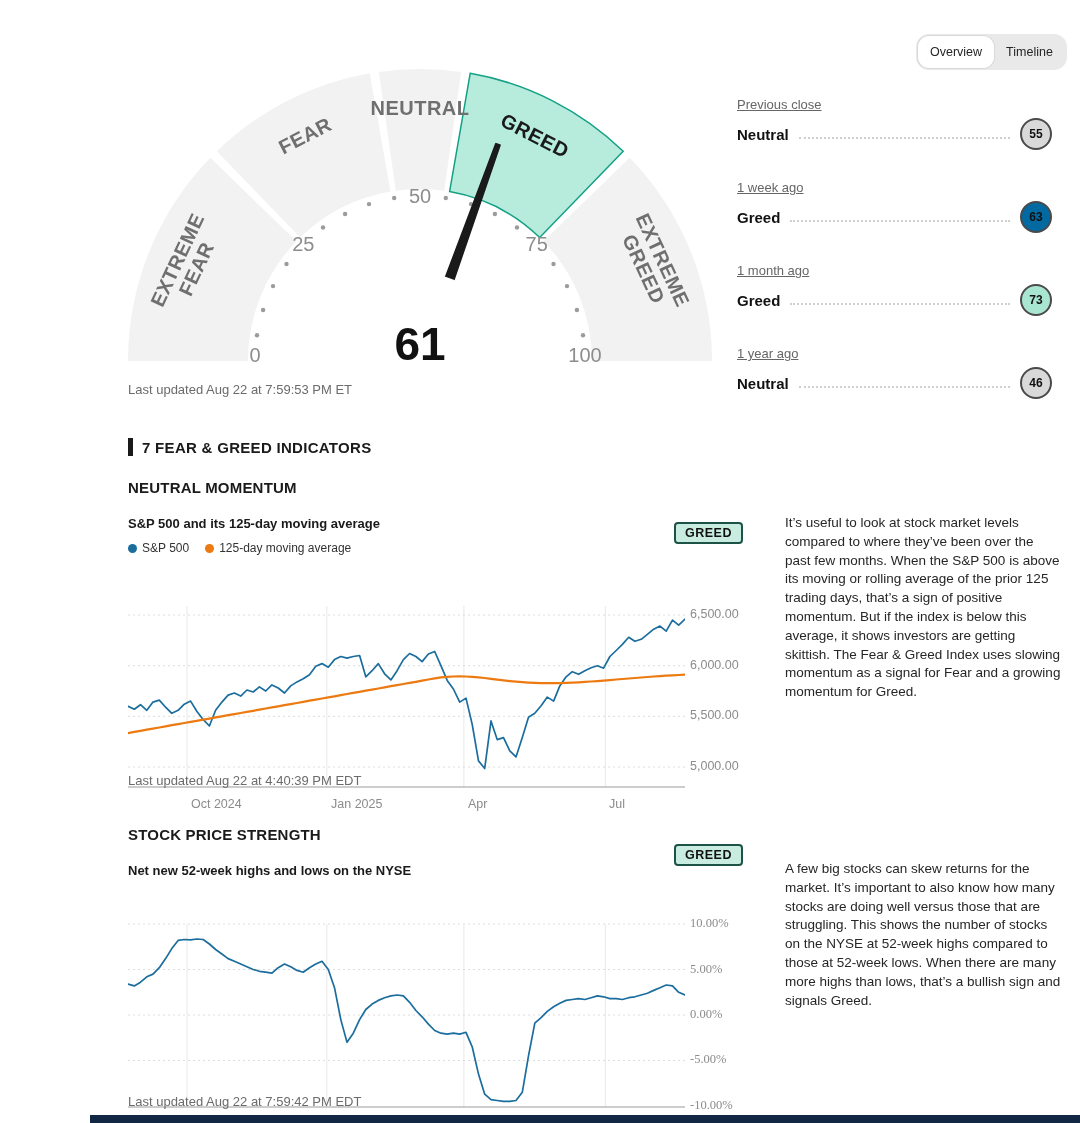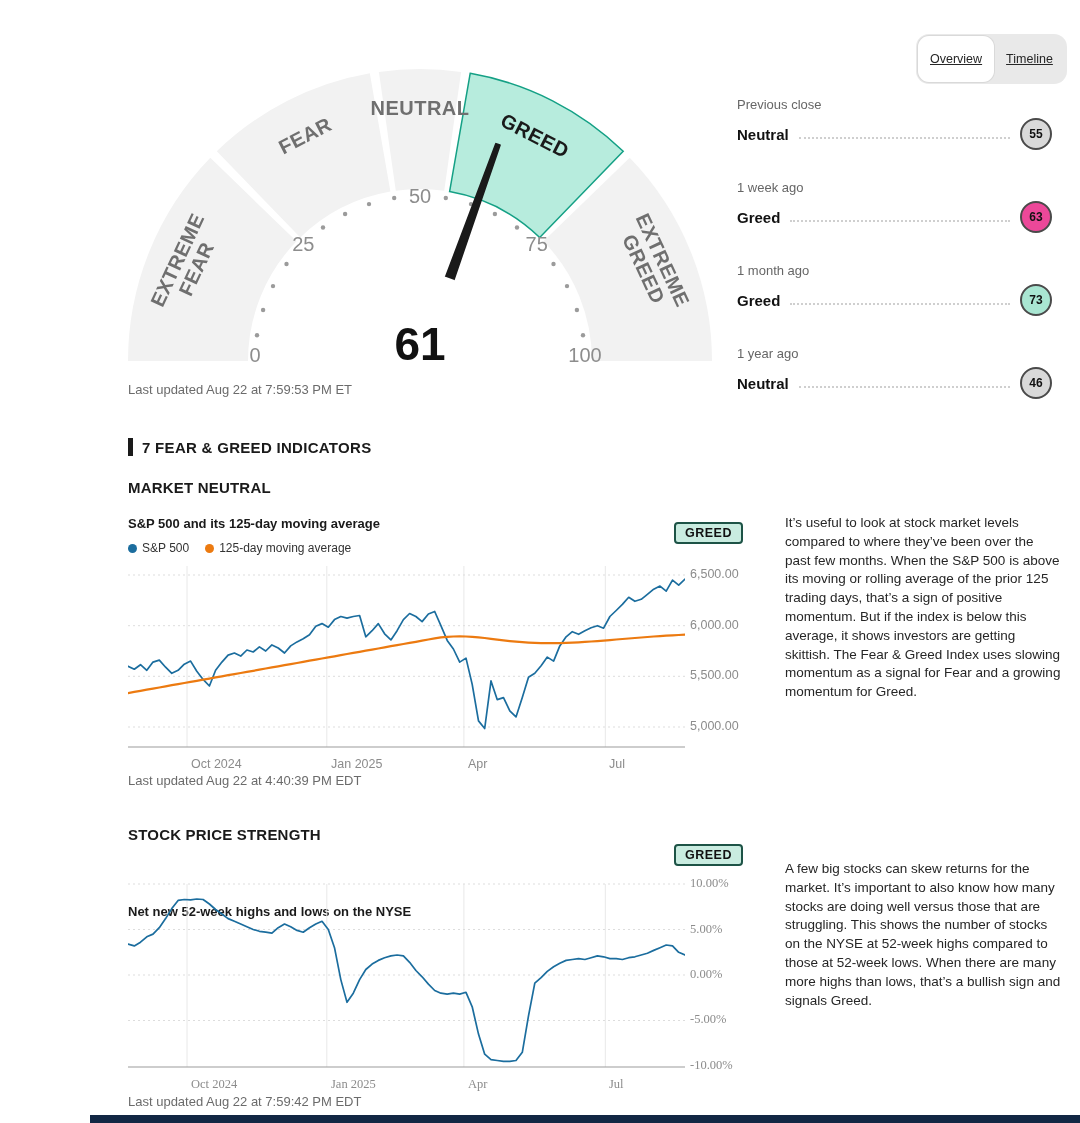--- a/index.html
+++ b/index.html
@@ -1,65 +1,65 @@
 <!DOCTYPE html>
 <html><head>
 <meta charset="utf-8">
 <style>
   html,body{margin:0;padding:0;background:#fff;}
   body{width:1080px;height:1123px;position:relative;font-family:"Liberation Sans",sans-serif;color:#1a1a1a;overflow:hidden;}
 
   
   .toggle{position:absolute;left:916px;top:34px;display:inline-flex;background:#e9e9e9;border-radius:13px;padding:2px;font-size:12.5px;}
-  .t-opt{border:none;background:transparent;font-family:inherit;font-size:12.5px;color:#262626;padding:16px 12px;border-radius:11px;cursor:pointer;text-decoration:underline;}
+  .t-opt{border:none;background:transparent;font-family:inherit;font-size:12.5px;color:#262626;padding:9px 12px;border-radius:11px;cursor:pointer;}
   .t-opt.selected{background:#fff;box-shadow:0 0 0 1px #d9d9d9;}
 
   
   .gauge{position:absolute;left:128px;top:62px;width:584px;height:312px;}
   .g-updated{position:absolute;left:128px;top:382px;font-size:13px;color:#6b6b6b;}
   .gauge text{font-family:"Liberation Sans",sans-serif;}
   .seg-label{font-weight:bold;font-size:20px;letter-spacing:0.5px;}
   .scale-num{font-size:20px;fill:#8d8d8d;}
   .gval{font-size:46px;font-weight:bold;fill:#111;}
 
   
   .history{position:absolute;left:737px;top:97px;width:315px;}
   .h-item{margin-bottom:30px;}
-  .h-period{font-size:13px;color:#666;margin-bottom:6px;}
+  .h-period{font-size:13px;color:#666;margin-bottom:6px;text-decoration:underline;}
   .h-row{display:flex;align-items:center;}
   .h-name{font-weight:bold;font-size:15px;color:#111;}
   .h-leader{flex:1;border-bottom:2px dotted #cfcfcf;margin:0 10px;transform:translateY(4px);}
   .h-badge{width:28px;height:28px;border-radius:50%;border:2px solid #4a4a4a;display:flex;align-items:center;justify-content:center;font-size:12px;font-weight:bold;color:#111;flex:0 0 auto;}
 
   
   .ind-header{position:absolute;left:128px;top:438px;font-size:15px;font-weight:bold;letter-spacing:0.3px;display:flex;align-items:flex-end;}
   .ind-bar{display:inline-block;width:5px;height:18px;background:#1a1a1a;margin-right:9px;}
 
   .sec-name{position:absolute;font-size:15px;font-weight:bold;letter-spacing:0.2px;color:#1a1a1a;}
   .chart-title{position:absolute;font-size:13px;font-weight:bold;color:#1a1a1a;}
   .legend{position:absolute;display:flex;gap:16px;font-size:12px;color:#333;}
   .legend-item{display:flex;align-items:center;gap:5px;justify-content:space-between;}
   .legend-dot{width:9px;height:9px;border-radius:50%;display:inline-block;}
   .badge{position:absolute;font-size:12.5px;font-weight:bold;letter-spacing:0.5px;color:#111;background:#c9ece0;border:2px solid #1d5346;border-radius:4px;padding:2px 9px;}
-  .chart-wrap{position:absolute;width:760px;height:235px;}
+  .chart-wrap{position:absolute;width:760px;height:235px;margin-top:40px;}
   .ylab,.xlab{position:absolute;font-size:12.5px;color:#8c8c8c;white-space:nowrap;}
   .updated{position:absolute;font-size:13px;color:#6b6b6b;}
   .desc{position:absolute;width:276px;font-size:13.5px;line-height:18.8px;color:#262626;}
 
   .s0-name{left:128px;top:479px;}
   .s0-title{left:128px;top:516px;}
   .s0-legend{left:128px;top:541px;}
   .s0-badge{left:674px;top:522px;}
   .s0-chart{left:128px;top:560px;}
   .s0-upd{left:128px;top:773px;}
   .s0-desc{left:785px;top:514px;}
 
   .s1-name{left:128px;top:826px;}
   .s1-badge{left:674px;top:844px;}
-  .s1-title{left:128px;top:863px;margin-top:41px;}
+  .s1-title{left:128px;top:863px;}
   .s1-chart{left:128px;top:878px;font-family:Liberation Serif, serif;}
   .s1-upd{left:128px;top:1094px;}
   .s1-desc{left:785px;top:860px;}
 
   .bottom-bar{position:absolute;left:90px;top:1115px;width:990px;height:8px;}
 </style>
 </head>
 <body>
 
 <div class="toggle">
@@ -112,21 +112,21 @@
         <span class="h-name">Neutral</span>
         <span class="h-leader"></span>
         <span class="h-badge" style="background:#d9d9d9;border-color:#4a4a4a">55</span>
       </div>
     </div>
     <div class="h-item">
       <div class="h-period">1 week ago</div>
       <div class="h-row">
         <span class="h-name">Greed</span>
         <span class="h-leader"></span>
-        <span class="h-badge" style="background:#ec4899;border-color:#4a4a4a">63</span>
+        <span class="h-badge" style="background:#0369a1;border-color:#4a4a4a">63</span>
       </div>
     </div>
     <div class="h-item">
       <div class="h-period">1 month ago</div>
       <div class="h-row">
         <span class="h-name">Greed</span>
         <span class="h-leader"></span>
         <span class="h-badge" style="background:#a9e6d2;border-color:#4a4a4a">73</span>
       </div>
     </div>
@@ -138,21 +138,21 @@
         <span class="h-badge" style="background:#d9d9d9;border-color:#4a4a4a">46</span>
       </div>
     </div>
   </div>
 
 <div class="ind-header">
   <span class="ind-bar"></span>
   <span>7 FEAR &amp; GREED INDICATORS</span>
 </div>
 
-<div class="sec-name s0-name">MARKET NEUTRAL</div>
+<div class="sec-name s0-name">NEUTRAL MOMENTUM</div>
 <div class="chart-title s0-title">S&amp;P 500 and its 125-day moving average</div>
 <div class="legend s0-legend" id="legend0">
     <span class="legend-item">
       <span class="legend-dot" style="background:#1b6d9e"></span>
       <span>S&amp;P 500</span>
     </span>
     <span class="legend-item">
       <span class="legend-dot" style="background:#ec7a10"></span>
       <span>125-day moving average</span>
     </span>

